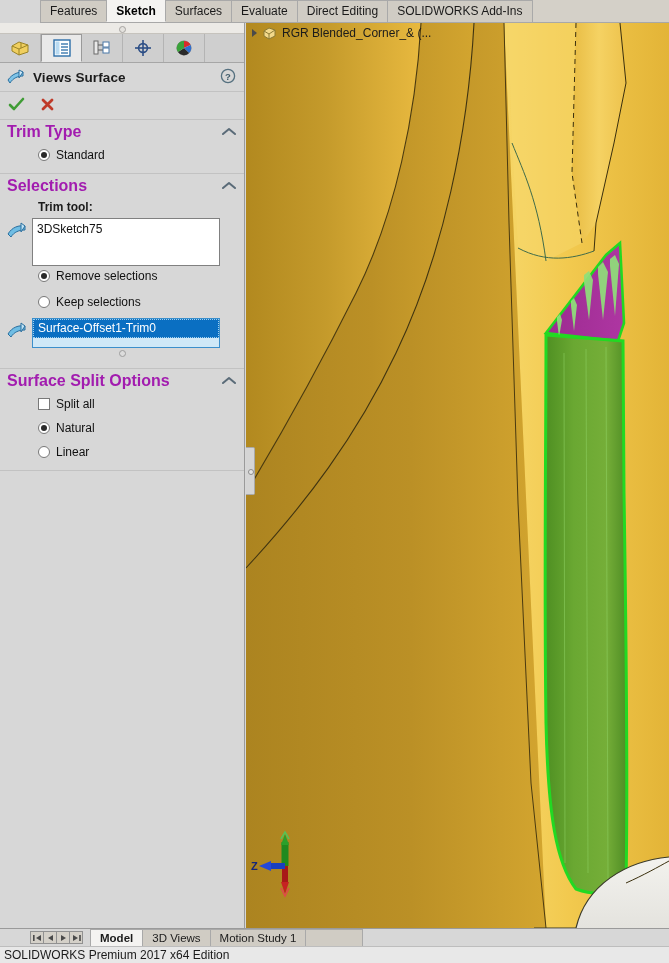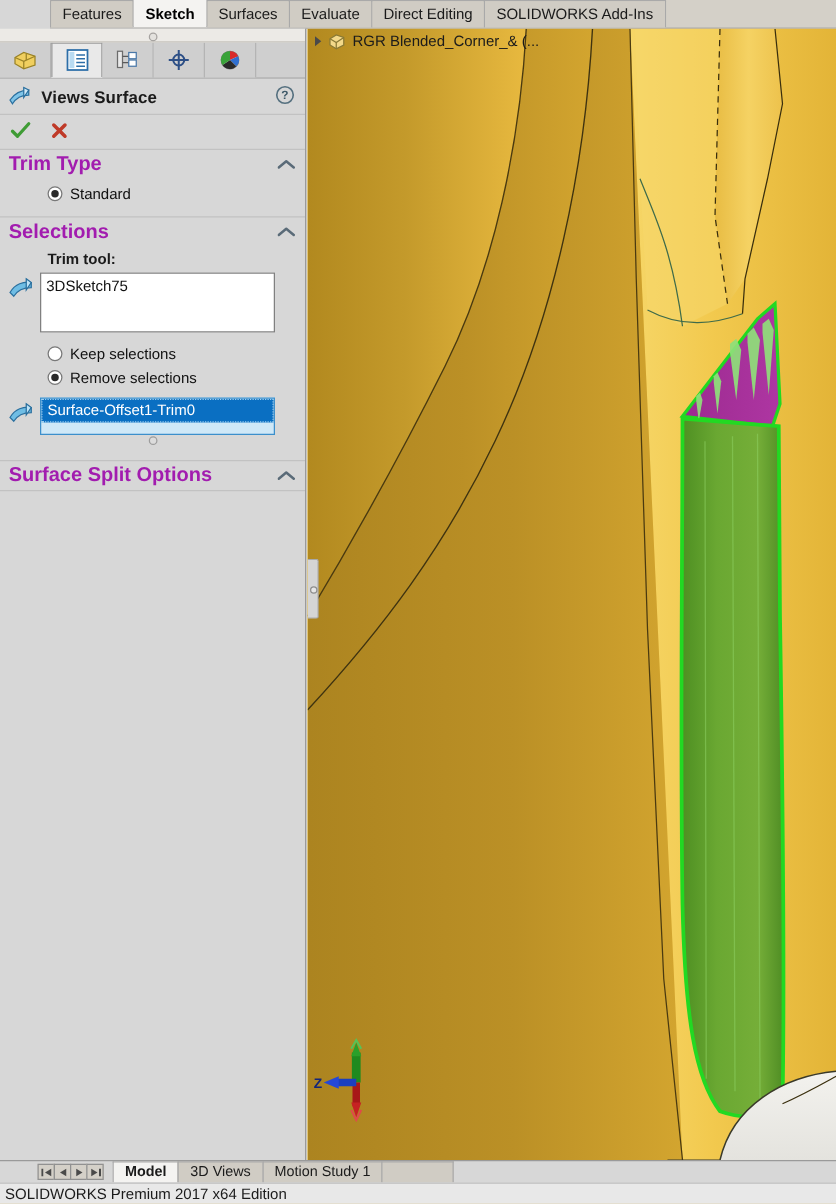--- a/index.html
+++ b/index.html
@@ -503,27 +503,27 @@
               <svg width="24" height="17" viewBox="0 0 24 17">
                 <path d="M2 12 C6 5 13 3 19 4 L19 8 C13 8 8 10 5 15 Z" fill="#6fbde4" stroke="#2a6f9e" stroke-width="1"></path>
                 <path d="M19 4 L15 1 L15 10 Z" fill="#bfe3f6" stroke="#2a6f9e" stroke-width="1"></path>
               </svg>
             </span>
             <div class="listbox">
               <span>3DSketch75</span>
             </div>
           </div>
 
+          <div class="radio-row">
+            <span class="radio on"></span>
+            <span>Remove selections</span>
+          </div>
           <div class="radio-row" style="margin-top:7px">
             <span class="radio"></span>
             <span>Keep selections</span>
-          </div>
-          <div class="radio-row">
-            <span class="radio on"></span>
-            <span>Remove selections</span>
           </div>
 
           <div class="sel-row" style="margin-top:5px">
             <span class="sel-icon">
               <svg width="24" height="17" viewBox="0 0 24 17">
                 <path d="M2 12 C6 5 13 3 19 4 L19 8 C13 8 8 10 5 15 Z" fill="#6fbde4" stroke="#2a6f9e" stroke-width="1"></path>
                 <path d="M19 4 L15 1 L15 10 Z" fill="#bfe3f6" stroke="#2a6f9e" stroke-width="1"></path>
               </svg>
             </span>
             <div class="listbox2">
@@ -534,20 +534,34 @@
         </div>
       </div>
 
       <div class="section">
         <div class="section-hd">
           <span>Surface Split Options</span>
           <svg class="chev" width="14" height="9" viewBox="0 0 14 9">
             <path d="M1 7 L7 2 L13 7" fill="none" stroke="#5a6b78" stroke-width="2" stroke-linecap="round" stroke-linejoin="round"></path>
           </svg>
         </div>
+        <div class="section-bd">
+          <div class="radio-row">
+            <span class="cbx"></span>
+            <span>Split all</span>
+          </div>
+          <div class="radio-row" style="margin-top:5px">
+            <span class="radio on"></span>
+            <span>Natural</span>
+          </div>
+          <div class="radio-row" style="margin-top:5px">
+            <span class="radio"></span>
+            <span>Linear</span>
+          </div>
+        </div>
       </div>
 
     </div>
   </div>
 
   <div class="bottombar">
     <div class="navbtns">
       <div class="navbtn">
         <svg width="9" height="8" viewBox="0 0 9 8">
           <rect x="0" y="1" width="1.6" height="6" fill="#4a4a4a"></rect>

